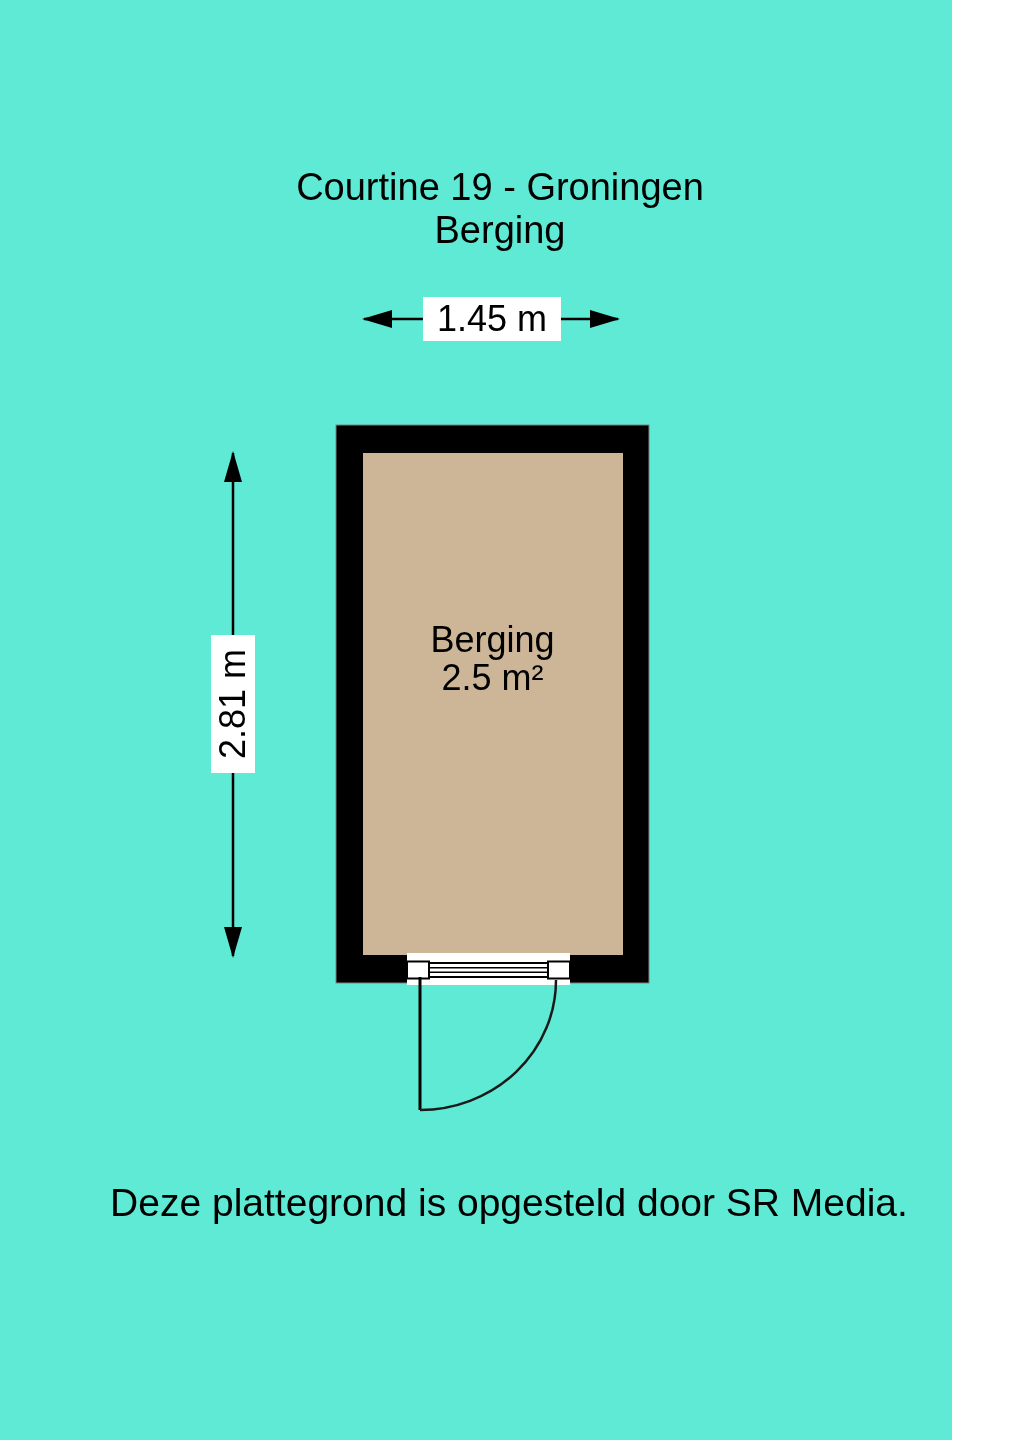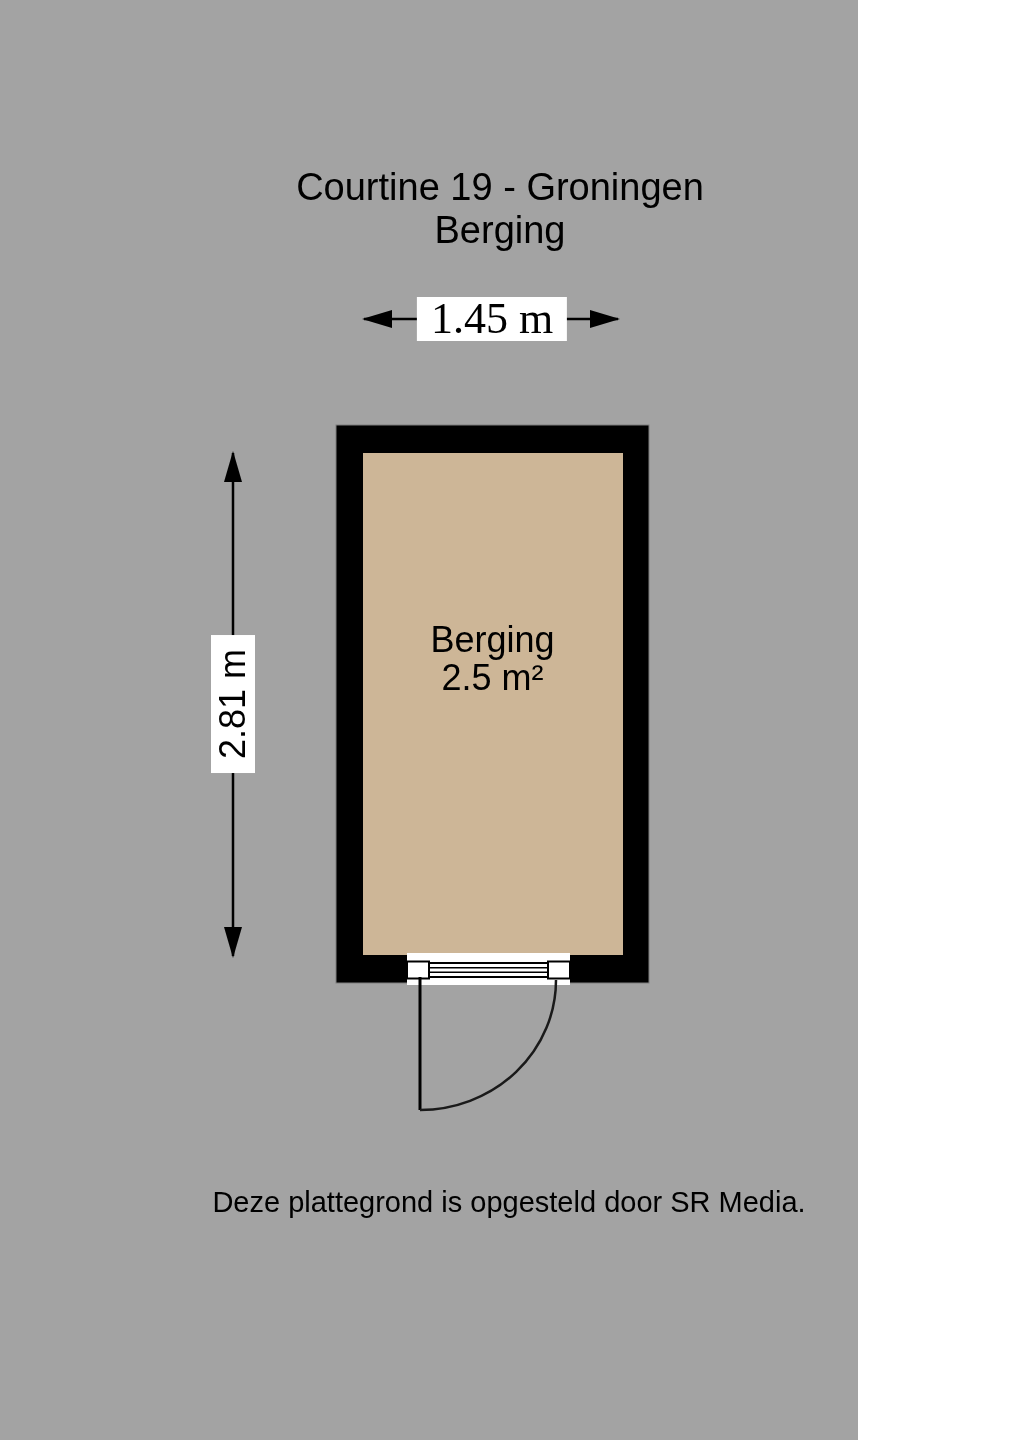--- a/index.html
+++ b/index.html
@@ -4,23 +4,23 @@
 <style>
   html, body {
     margin: 0;
     padding: 0;
     background: #ffffff;
     font-family: "Liberation Sans", sans-serif;
     color: #000000;
   }
   .page {
     position: relative;
-    width: 858px;
+    width: 952px;
     height: 1440px;
-    background: #a3a3a3;
+    background: #5eead4;
     overflow: hidden;
   }
   .svg-layer {
     position: absolute;
     left: 0;
     top: 0;
     width: 1018px;
     height: 1440px;
   }
   .plan-title {
@@ -34,24 +34,23 @@
     white-space: nowrap;
   }
   .plan-title span { display: block; }
   .dim-label-h {
     position: absolute;
     left: 492px;
     top: 319px;
     transform: translate(-50%, -50%);
     background: #ffffff;
     padding: 0 14px;
-    font-size: 44px;
+    font-size: 36px;
     line-height: 44px;
     white-space: nowrap;
-    font-family: Liberation Serif, serif;
   }
   .dim-label-v {
     position: absolute;
     left: 233px;
     top: 704px;
     transform: translate(-50%, -50%) rotate(-90deg);
     background: #ffffff;
     padding: 0 14px;
     font-size: 36px;
     line-height: 44px;
@@ -66,21 +65,21 @@
     font-size: 36px;
     line-height: 38px;
   }
   .room-label span { display: block; }
   .plan-footer {
     position: absolute;
     top: 1181px;
     left: 0;
     width: 1018px;
     text-align: center;
-    font-size: 29px;
+    font-size: 39px;
     line-height: 43px;
   }
   .plan-footer span { display: block; }
 </style>
 </head>
 <body>
 
 <div class="page">
 
   <svg class="svg-layer" viewBox="0 0 1018 1440" xmlns="http://www.w3.org/2000/svg">

